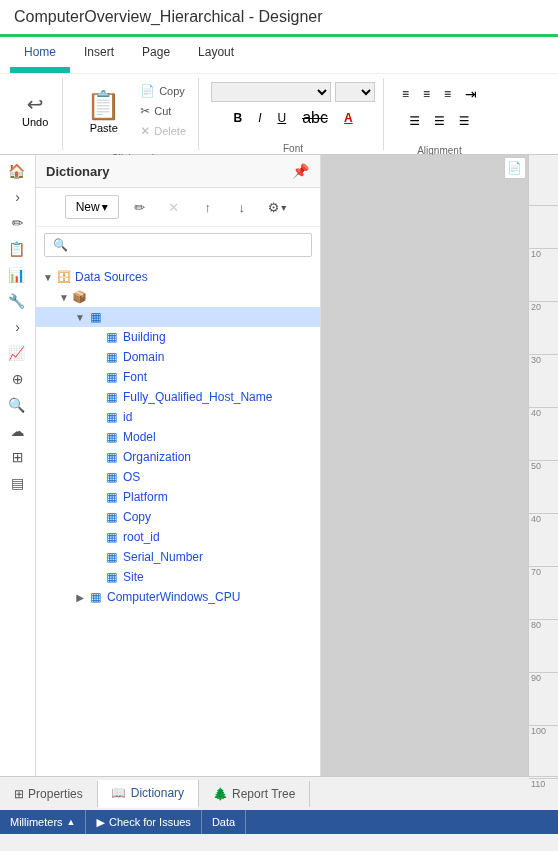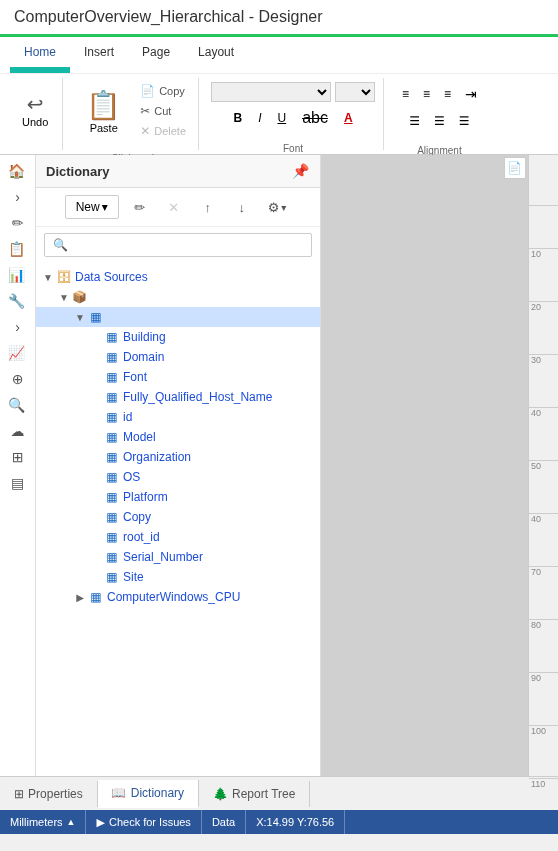--- a/index.html
+++ b/index.html
@@ -645,16 +645,13 @@
     <span>Millimeters</span>
     <span class="status-chevron">▲</span>
   </div>
   <div class="status-item">
     <span class="status-arrow">▶</span>
     <span>Check for Issues</span>
   </div>
   <div class="status-item">
     <span>Data</span>
   </div>
-  <div class="status-item">
-    <span>X:14.99 Y:76.56</span>
-  </div>
 </div>
 
 </body></html>

